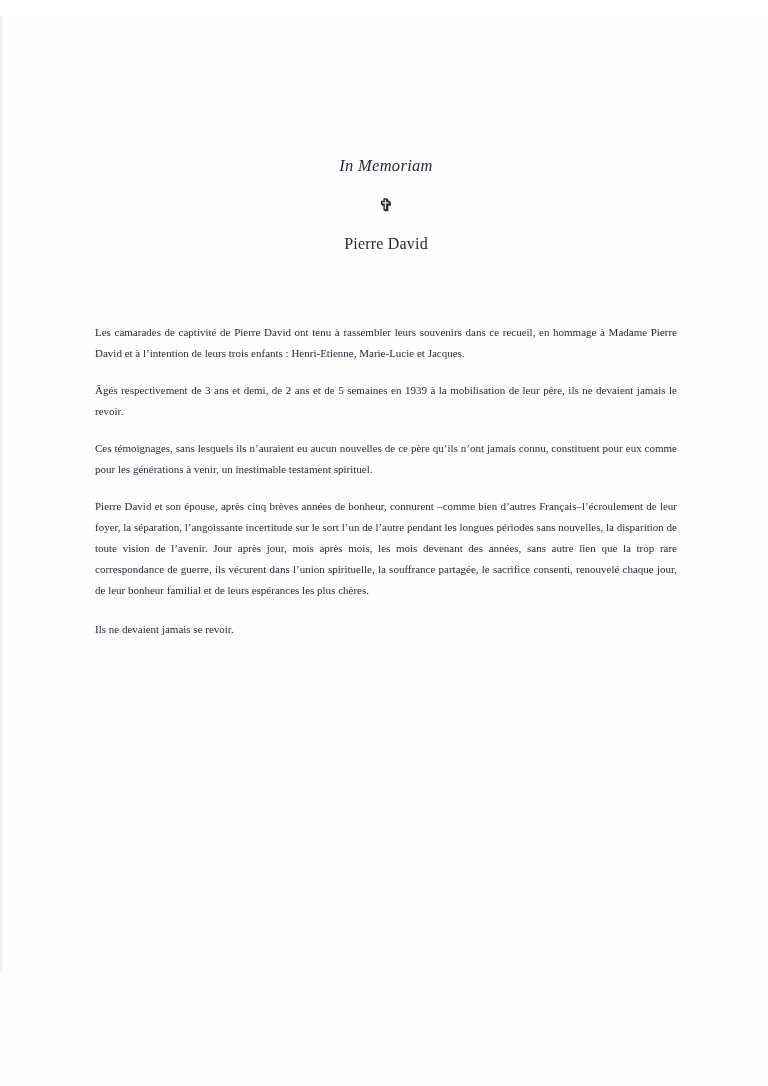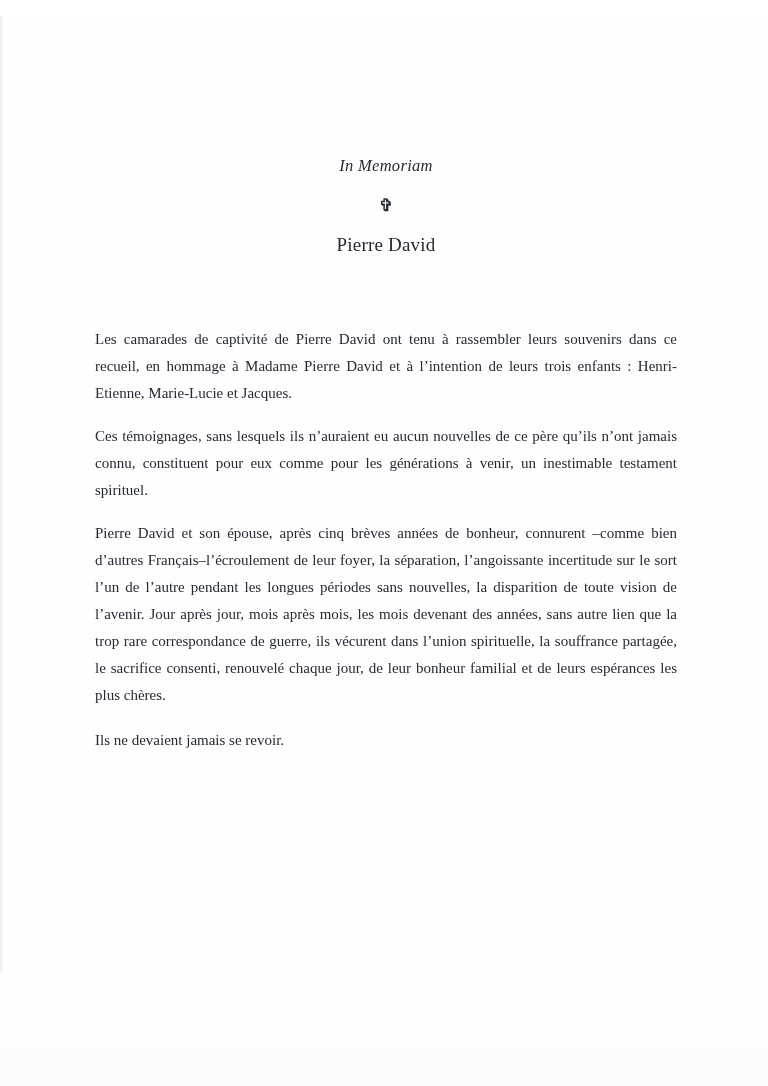--- a/index.html
+++ b/index.html
@@ -62,33 +62,33 @@
   .cross-mark {
     margin-top: 21px;
     font-size: 17px;
     line-height: 1;
     font-weight: 700;
     color: #272c36;
   }
 
   .deceased-name {
     margin-top: 20px;
-    font-size: 19px;
+    font-size: 16px;
     letter-spacing: .2px;
     line-height: 1.2;
   }
 
   .body-copy {
     margin-top: 69px;
   }
 
   .body-copy p {
     margin: 0 0 16px 0;
-    font-size: 15px;
-    line-height: 27px;
+    font-size: 11px;
+    line-height: 21px;
     text-align: justify;
     text-justify: inter-word;
     hyphens: none;
   }
 
   .body-copy p:last-child {
     margin-bottom: 0;
     font-family: Liberation Serif, serif;
   }
 
@@ -107,19 +107,20 @@
   <div class="content">
 
     <div class="masthead">
       <div class="in-memoriam">In Memoriam</div>
       <div class="cross-mark">✞</div>
       <div class="deceased-name">Pierre David</div>
     </div>
 
     <div class="body-copy">
       <p>Les camarades de captivité de Pierre David ont tenu à rassembler leurs souvenirs dans ce recueil, en hommage à Madame Pierre David et à l’intention de leurs trois enfants : Henri-Etienne, Marie-Lucie et Jacques.</p>
+      <p>Âgés respectivement de 3 ans et demi, de 2 ans et de 5 semaines en 1939 à la mobilisation de leur père, ils ne devaient jamais le revoir.</p>
       <p>Ces témoignages, sans lesquels ils n’auraient eu aucun nouvelles de ce père qu’ils n’ont jamais connu, constituent pour eux comme pour les générations à venir, un inestimable testament spirituel.</p>
       <p>Pierre David et son épouse, après cinq brèves années de bonheur, connurent –comme bien d’autres Français–l’écroulement de leur foyer, la séparation, l’angoissante incertitude sur le sort l’un de l’autre pendant les longues périodes sans nouvelles, la disparition de toute vision de l’avenir. Jour après jour, mois après mois, les mois devenant des années, sans autre lien que la trop rare correspondance de guerre, ils vécurent dans l’union spirituelle, la souffrance partagée, le sacrifice consenti, renouvelé chaque jour, de leur bonheur familial et de leurs espérances les plus chères.</p>
       <p class="para-closing">Ils ne devaient jamais se revoir.</p>
     </div>
 
   </div>
 </div>
 
 </body></html>

